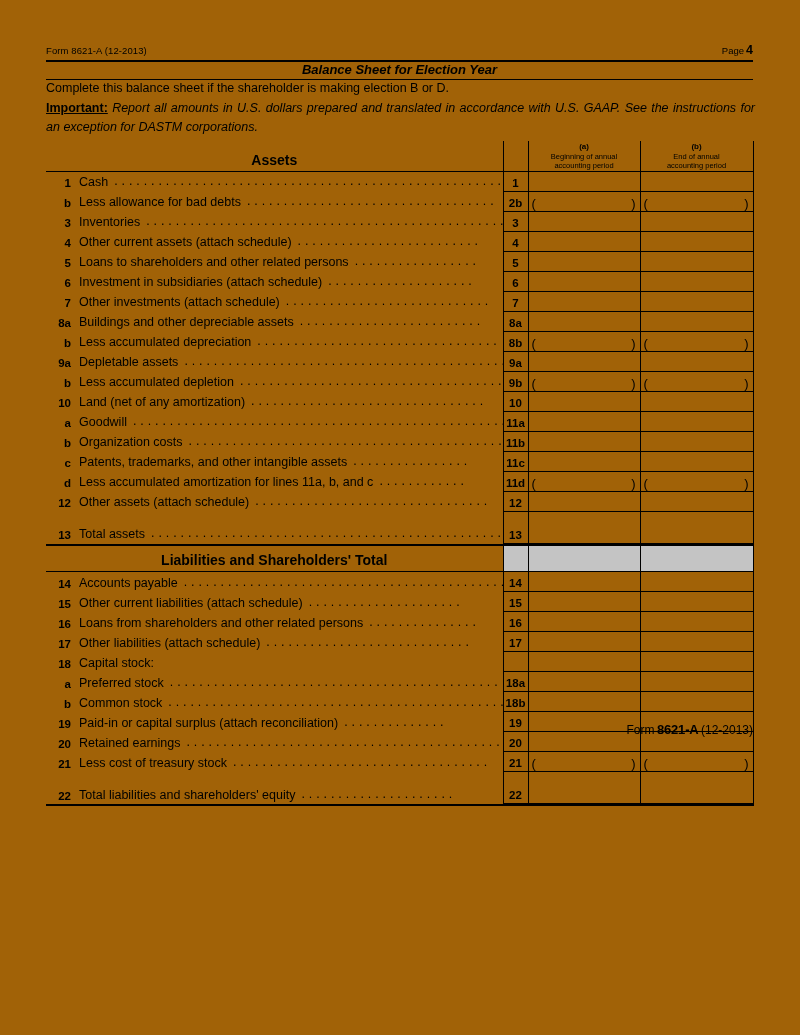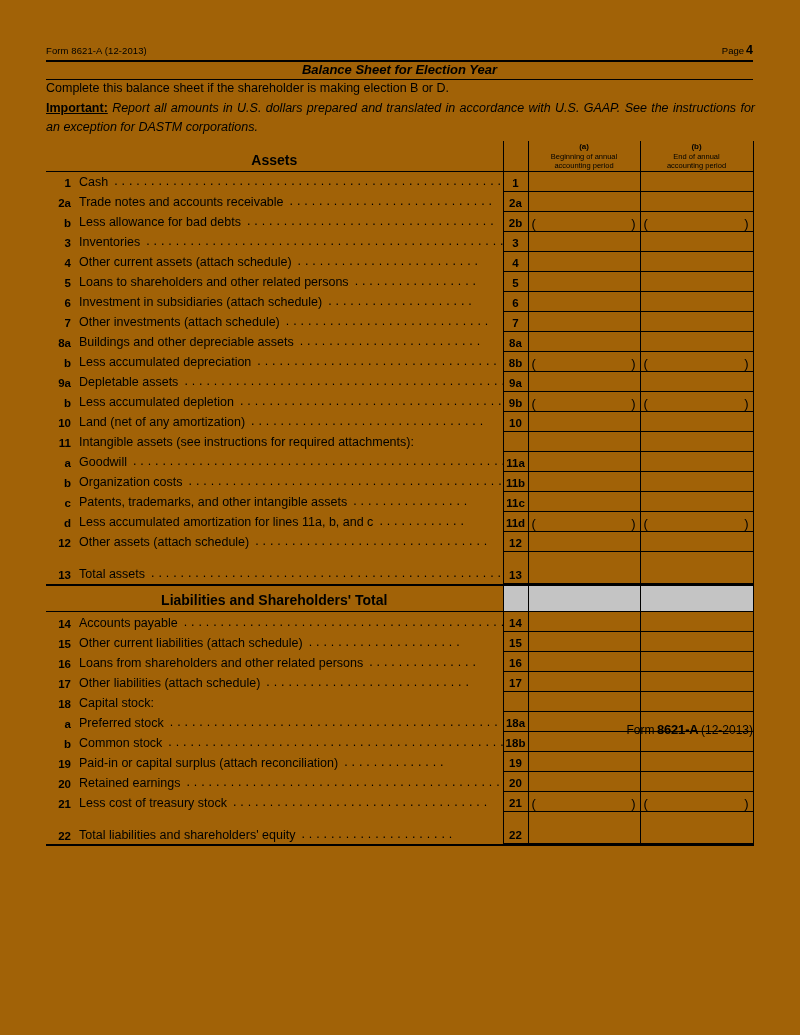--- a/index.html
+++ b/index.html
@@ -265,27 +265,20 @@
           </td>
         </tr>
         <tr class="r">
           <td class="numcell">1</td>
           <td class="desccell"><span>Cash</span><span class="lead">.......................................................</span></td>
           <td class="linecell">1</td>
           <td class="amt"></td>
           <td class="amt last"></td>
         </tr>
         <tr class="r">
-          <td class="numcell">2a</td>
-          <td class="desccell"><span>Trade notes and accounts receivable</span><span class="lead">............................</span></td>
-          <td class="linecell">2a</td>
-          <td class="amt"></td>
-          <td class="amt last"></td>
-        </tr>
-        <tr class="r">
           <td class="numcell">b</td>
           <td class="desccell"><span>Less allowance for bad debts</span><span class="lead">..................................</span></td>
           <td class="linecell">2b</td>
           <td class="amt">
             <span class="paren-l">(</span>
             <span class="paren-r">)</span>
           </td>
           <td class="amt last">
             <span class="paren-l">(</span>
             <span class="paren-r">)</span>
@@ -363,27 +356,20 @@
           </td>
           <td class="amt last">
             <span class="paren-l">(</span>
             <span class="paren-r">)</span>
           </td>
         </tr>
         <tr class="r">
           <td class="numcell">10</td>
           <td class="desccell"><span>Land (net of any amortization)</span><span class="lead">................................</span></td>
           <td class="linecell">10</td>
-          <td class="amt"></td>
-          <td class="amt last"></td>
-        </tr>
-        <tr class="r">
-          <td class="numcell">11</td>
-          <td class="desccell"><span>Intangible assets (see instructions for required attachments):</span></td>
-          <td class="linecell"></td>
           <td class="amt"></td>
           <td class="amt last"></td>
         </tr>
         <tr class="r">
           <td class="numcell">a</td>
           <td class="desccell"><span>Goodwill</span><span class="lead">....................................................</span></td>
           <td class="linecell">11a</td>
           <td class="amt"></td>
           <td class="amt last"></td>
         </tr>

